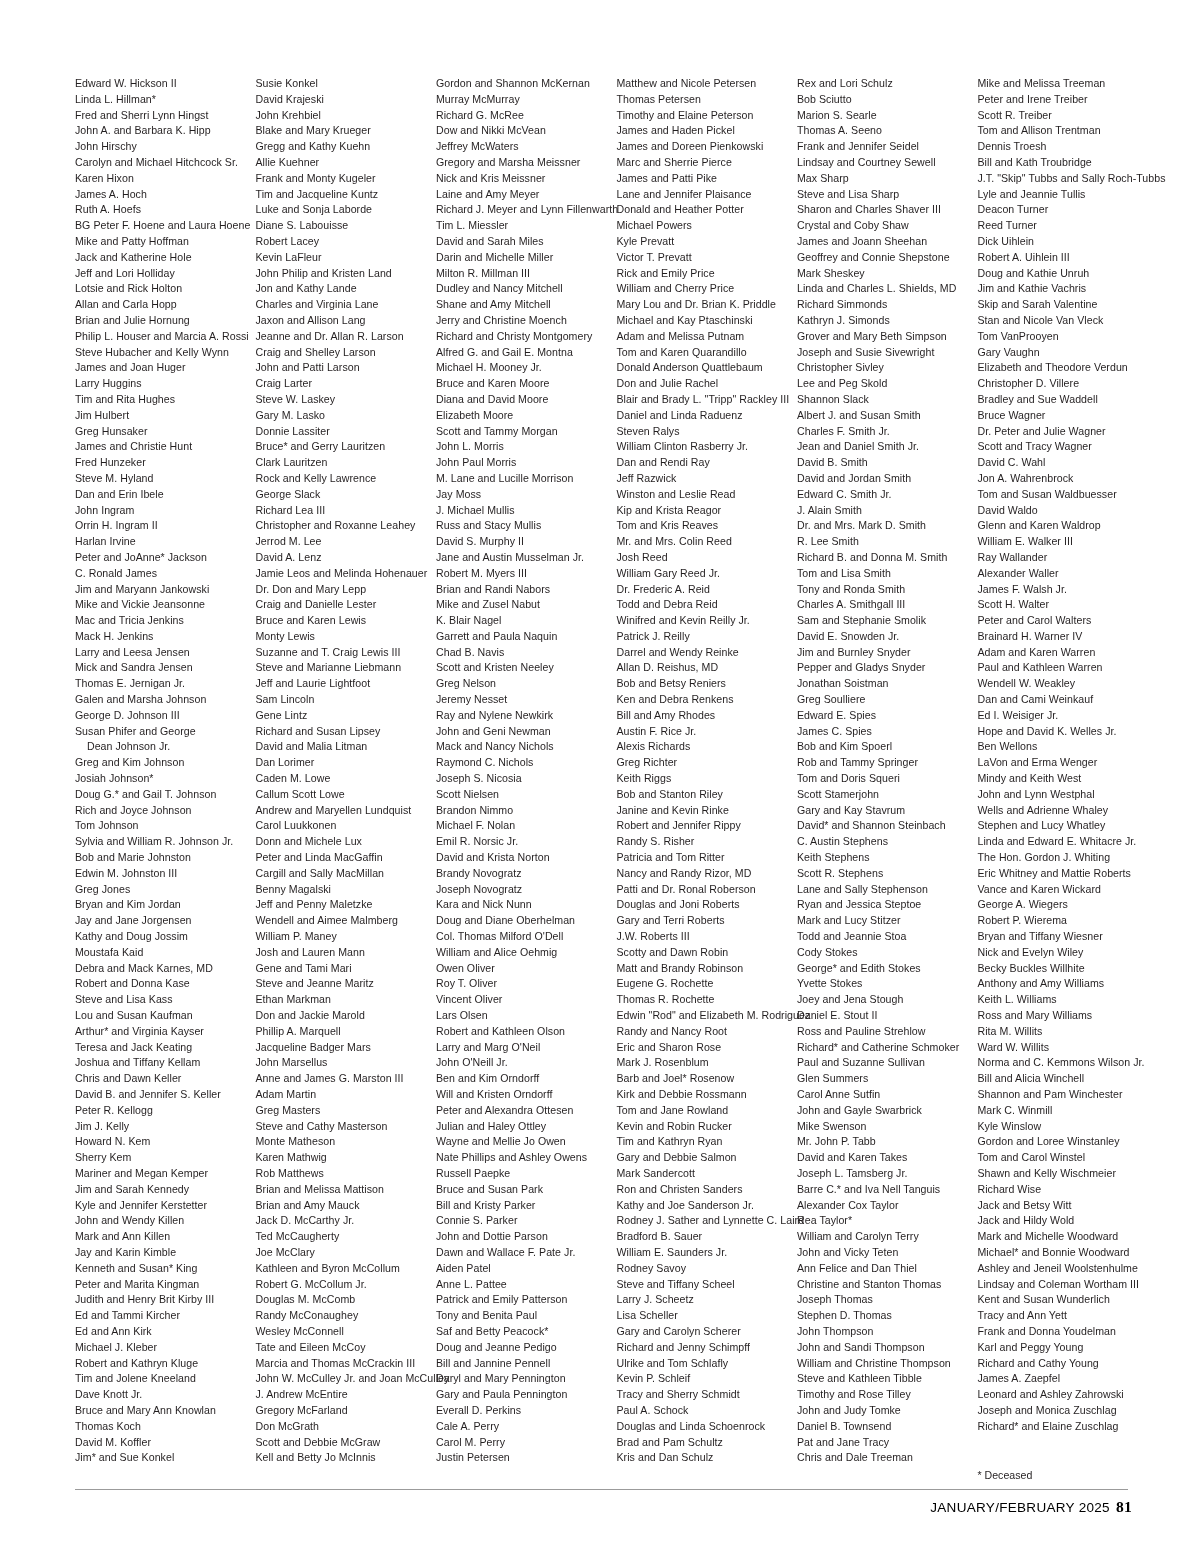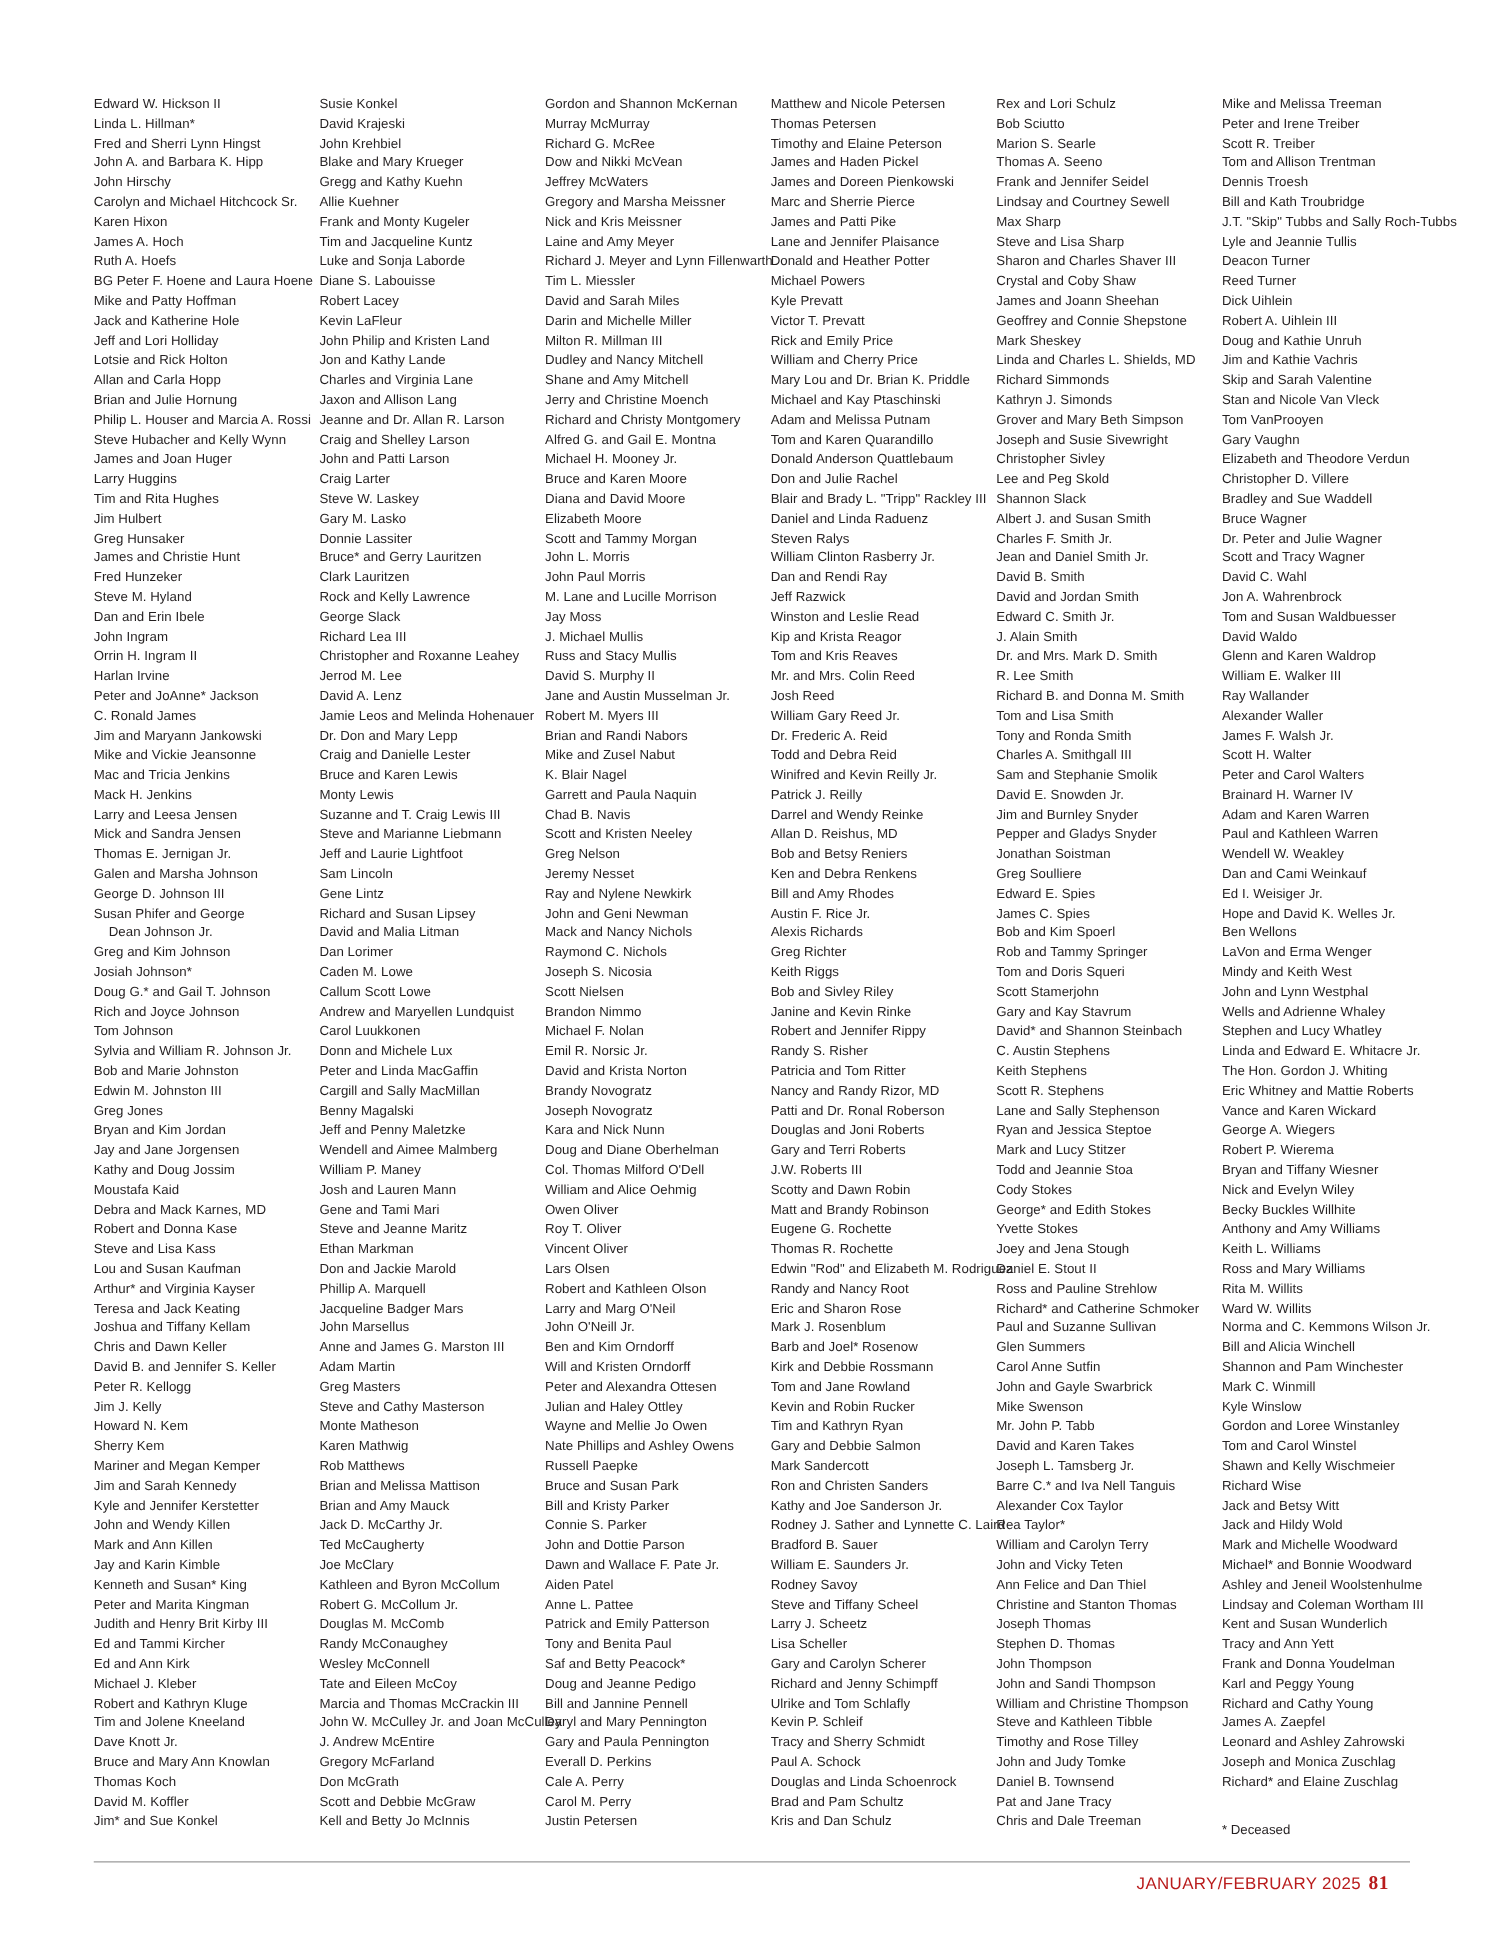--- a/index.html
+++ b/index.html
@@ -23,36 +23,36 @@
   .col { min-width:0; }
   .name {
     font-size:10.6px;
     line-height:15.8px;
     white-space:pre;
     letter-spacing:0.05px;
   }
   .footnote {
     font-size:10.6px;
     line-height:15.8px;
-    margin-top:22px;
+    margin-top:33px;
     white-space:pre;
   }
   .footer-rule {
     position:absolute;
     left:75px; right:72px;
     top:1489px;
     border-top:1px solid #9b9b9b;
   }
   .footer {
     position:absolute;
-    right:89px;
+    right:68px;
     top:1498px;
     text-align:right;
     font-size:13.5px;
-    color:#b91c1c;
+    color:#000000;
     letter-spacing:0.3px;
   }
   .footer .issue { font-weight:normal; }
   .footer .pagenum {
     font-weight:bold;
     font-size:15.5px;
     margin-left:6px;
     font-family:"Liberation Serif", serif;
   }
 </style>
@@ -370,21 +370,21 @@
         <div class="name">Patrick J. Reilly</div>
         <div class="name">Darrel and Wendy Reinke</div>
         <div class="name">Allan D. Reishus, MD</div>
         <div class="name">Bob and Betsy Reniers</div>
         <div class="name">Ken and Debra Renkens</div>
         <div class="name">Bill and Amy Rhodes</div>
         <div class="name">Austin F. Rice Jr.</div>
         <div class="name">Alexis Richards</div>
         <div class="name">Greg Richter</div>
         <div class="name">Keith Riggs</div>
-        <div class="name">Bob and Sivley Riley</div>
+        <div class="name">Bob and Stanton Riley</div>
         <div class="name">Janine and Kevin Rinke</div>
         <div class="name">Robert and Jennifer Rippy</div>
         <div class="name">Randy S. Risher</div>
         <div class="name">Patricia and Tom Ritter</div>
         <div class="name">Nancy and Randy Rizor, MD</div>
         <div class="name">Patti and Dr. Ronal Roberson</div>
         <div class="name">Douglas and Joni Roberts</div>
         <div class="name">Gary and Terri Roberts</div>
         <div class="name">J.W. Roberts III</div>
         <div class="name">Scotty and Dawn Robin</div>

